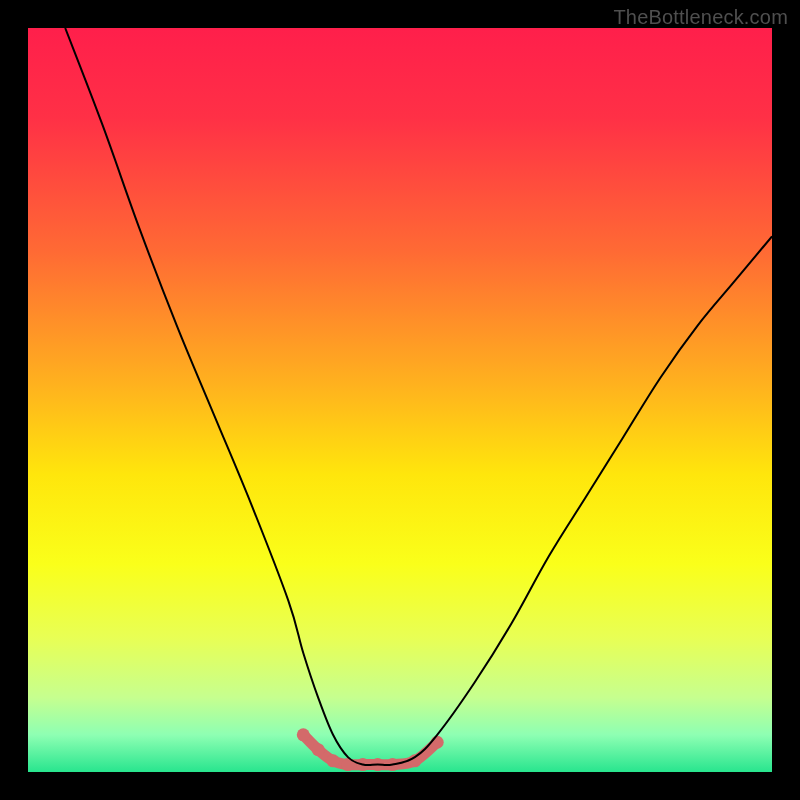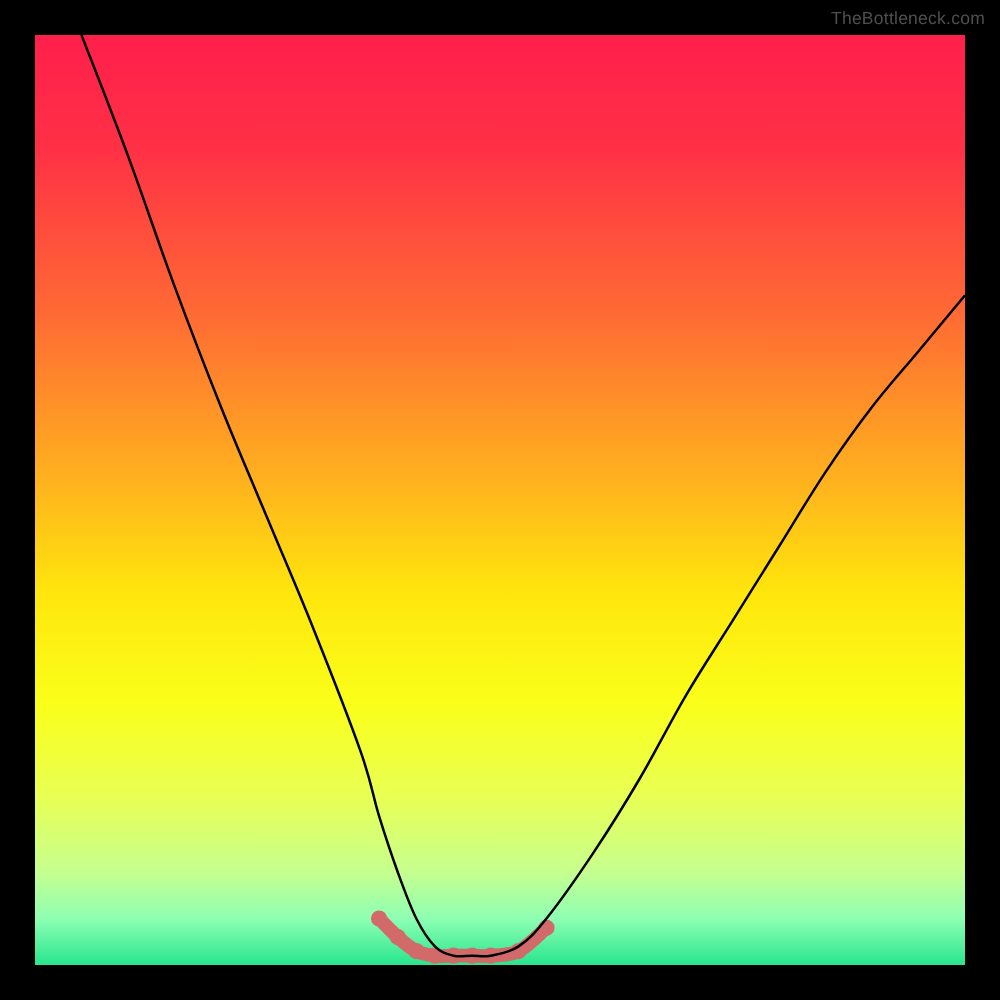--- a/index.html
+++ b/index.html
@@ -25,21 +25,21 @@
     top: 28px;
     width: 744px;
     height: 744px;
     overflow: hidden;
   }
   .watermark {
     position: absolute;
     top: 6px;
     right: 12px;
     color: #4f4f4f;
-    font-size: 14px;
+    font-size: 20px;
     font-weight: 500;
     letter-spacing: 0.2px;
     user-select: none;
   }
   svg {
     display: block;
     width: 744px;
     height: 744px;
   }
 </style>

